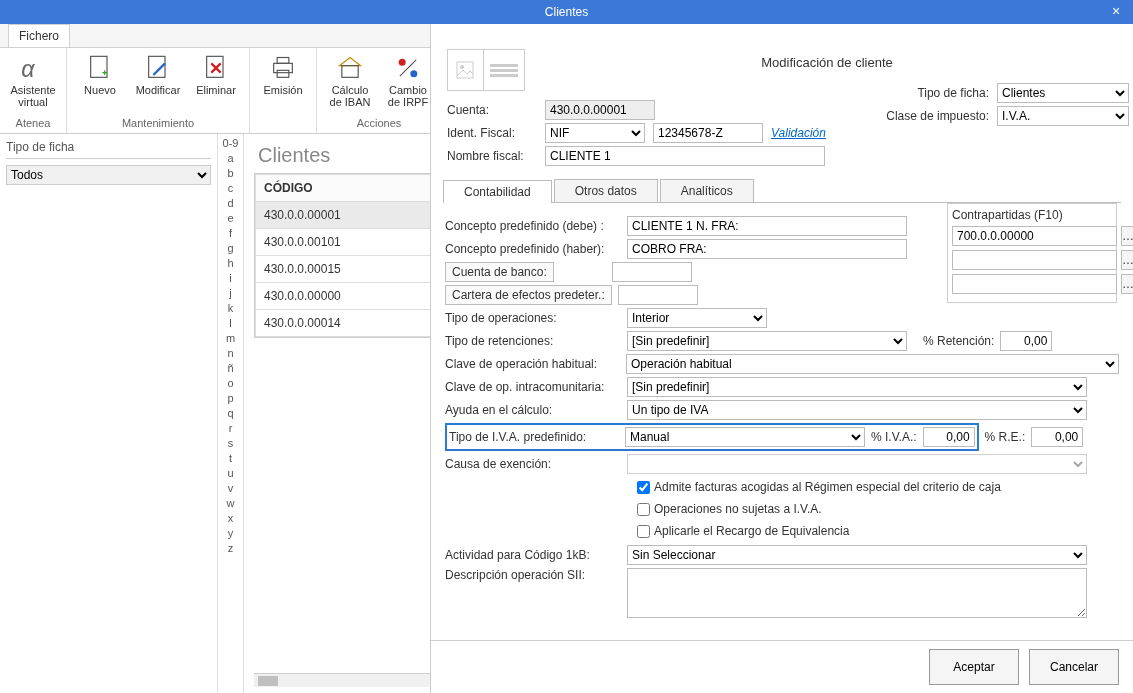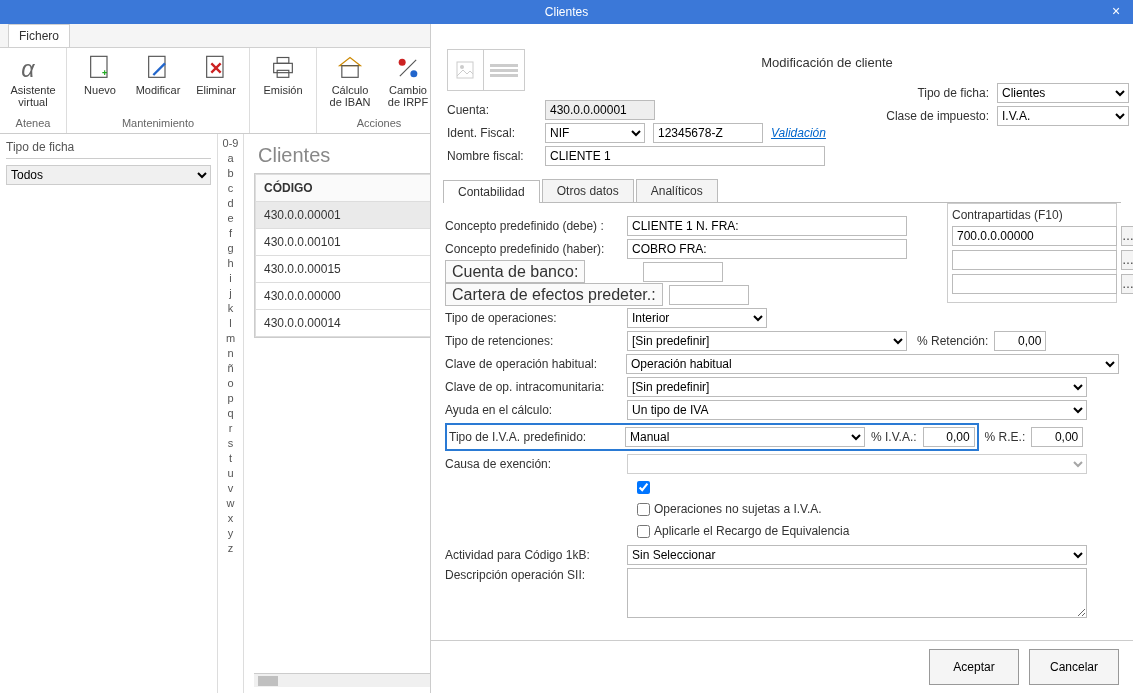--- a/index.html
+++ b/index.html
@@ -48,27 +48,27 @@
 .dlg-iconbox .bar{ height:3px; width:80%; background:#ccc;}
 .dlg-subtitle { text-align: center; font-size: 13px; margin-top: 6px; }
 .form-row { display: flex; align-items: center; gap: 8px; margin: 3px 0; font-size: 12px; clear: both; }
 .form-row label { width: 90px; }
 .txt { border: 1px solid #bbb; height: 20px; padding: 0 4px; font-size: 12px; }
 .sel { border: 1px solid #bbb; height: 20px; font-size: 12px; background: #fff; }
 .link { color: #0066cc; text-decoration: underline; cursor: pointer; font-style: italic; }
 
 
 .tabs { margin: 10px 12px 0; border-bottom: 1px solid #bbb; display: flex; }
-.tab { padding: 4px 14px; border: 1px solid #bbb; border-bottom: none; background: #f4f4f4; margin-right: 2px; font-size: 12px; cursor: pointer; }
+.tab { padding: 4px 20px; border: 1px solid #bbb; border-bottom: none; background: #f4f4f4; margin-right: 2px; font-size: 12px; cursor: pointer; }
 .tab.active { background: #fff; position: relative; top: 1px; }
 
 .tab-body { padding: 10px 14px; flex: 1; overflow-y: auto; }
 .field { display: flex; align-items: center; margin: 3px 0; gap: 6px; }
 .field > label { width: 176px; font-size: 12px; }
-.field .btn-like { border: 1px solid #bbb; padding: 2px 6px; background: #fafafa; cursor: pointer; font-size: 16px; }
+.field .btn-like { border: 1px solid #bbb; padding: 2px 6px; background: #fafafa; cursor: pointer; font-size: 12px; }
 .small-num { width: 52px; text-align: right; }
 .hl-box { border: 2px solid #2a7ad4; padding: 2px; display: inline-flex; gap: 6px; align-items: center; }
 
 
 .contras { position: absolute; right: 16px; top: 192px; width: 170px; border: 1px solid #ccc; padding: 4px; background: #fff; }
 .contras .row { display: flex; gap: 4px; margin-bottom: 4px; }
 .contras .row input { flex: 1; height: 20px; border: 1px solid #bbb; padding: 0 4px; font-size: 12px; }
 .contras .row .dots { width: 22px; height: 20px; border: 1px solid #bbb; background: #f4f4f4; cursor: pointer; text-align:center; line-height:18px;}
 
 .checks { margin: 4px 0 4px 188px; }
@@ -334,21 +334,21 @@
       <label style="width:auto"><span class="btn-like">Cartera de efectos predeter.:</span></label>
       <input class="txt" style="width: 80px;" value="">
     </div>
     <div class="field">
       <label>Tipo de operaciones:</label>
       <select class="sel" style="width:140px"><option>Interior</option></select>
     </div>
     <div class="field">
       <label>Tipo de retenciones:</label>
       <select class="sel" style="width:280px"><option>[Sin predefinir]</option></select>
-      <span style="margin-left:4px">% Retención:</span>
+      <span style="margin-left:10px">% Retención:</span>
       <input class="txt small-num" value="0,00" style="">
     </div>
     <div class="field">
       <label>Clave de operación habitual:</label>
       <select class="sel" style="width:496px"><option>Operación habitual</option></select>
     </div>
     <div class="field">
       <label>Clave de op. intracomunitaria:</label>
       <select class="sel" style="width:460px"><option>[Sin predefinir]</option></select>
     </div>
@@ -365,21 +365,21 @@
       </span>
       <span>% R.E.:</span>
       <input class="txt small-num" value="0,00" style="">
     </div>
     <div class="field">
       <label>Causa de exención:</label>
       <select class="sel" style="width:460px" disabled=""><option></option></select>
     </div>
 
     <div class="checks">
-      <label><input type="checkbox" checked="" style=""></label>
+      <label><input type="checkbox" checked="" style=""><span>Admite facturas acogidas al Régimen especial del criterio de caja</span></label>
       <label><input type="checkbox" style=""><span>Operaciones no sujetas a I.V.A.</span></label>
       <label><input type="checkbox" style=""><span>Aplicarle el Recargo de Equivalencia</span></label>
     </div>
 
     <div class="field">
       <label>Actividad para Código 1kB:</label>
       <select class="sel" style="width:460px"><option>Sin Seleccionar</option></select>
     </div>
     <div class="field" style="align-items:flex-start">
       <label>Descripción operación SII:</label>

